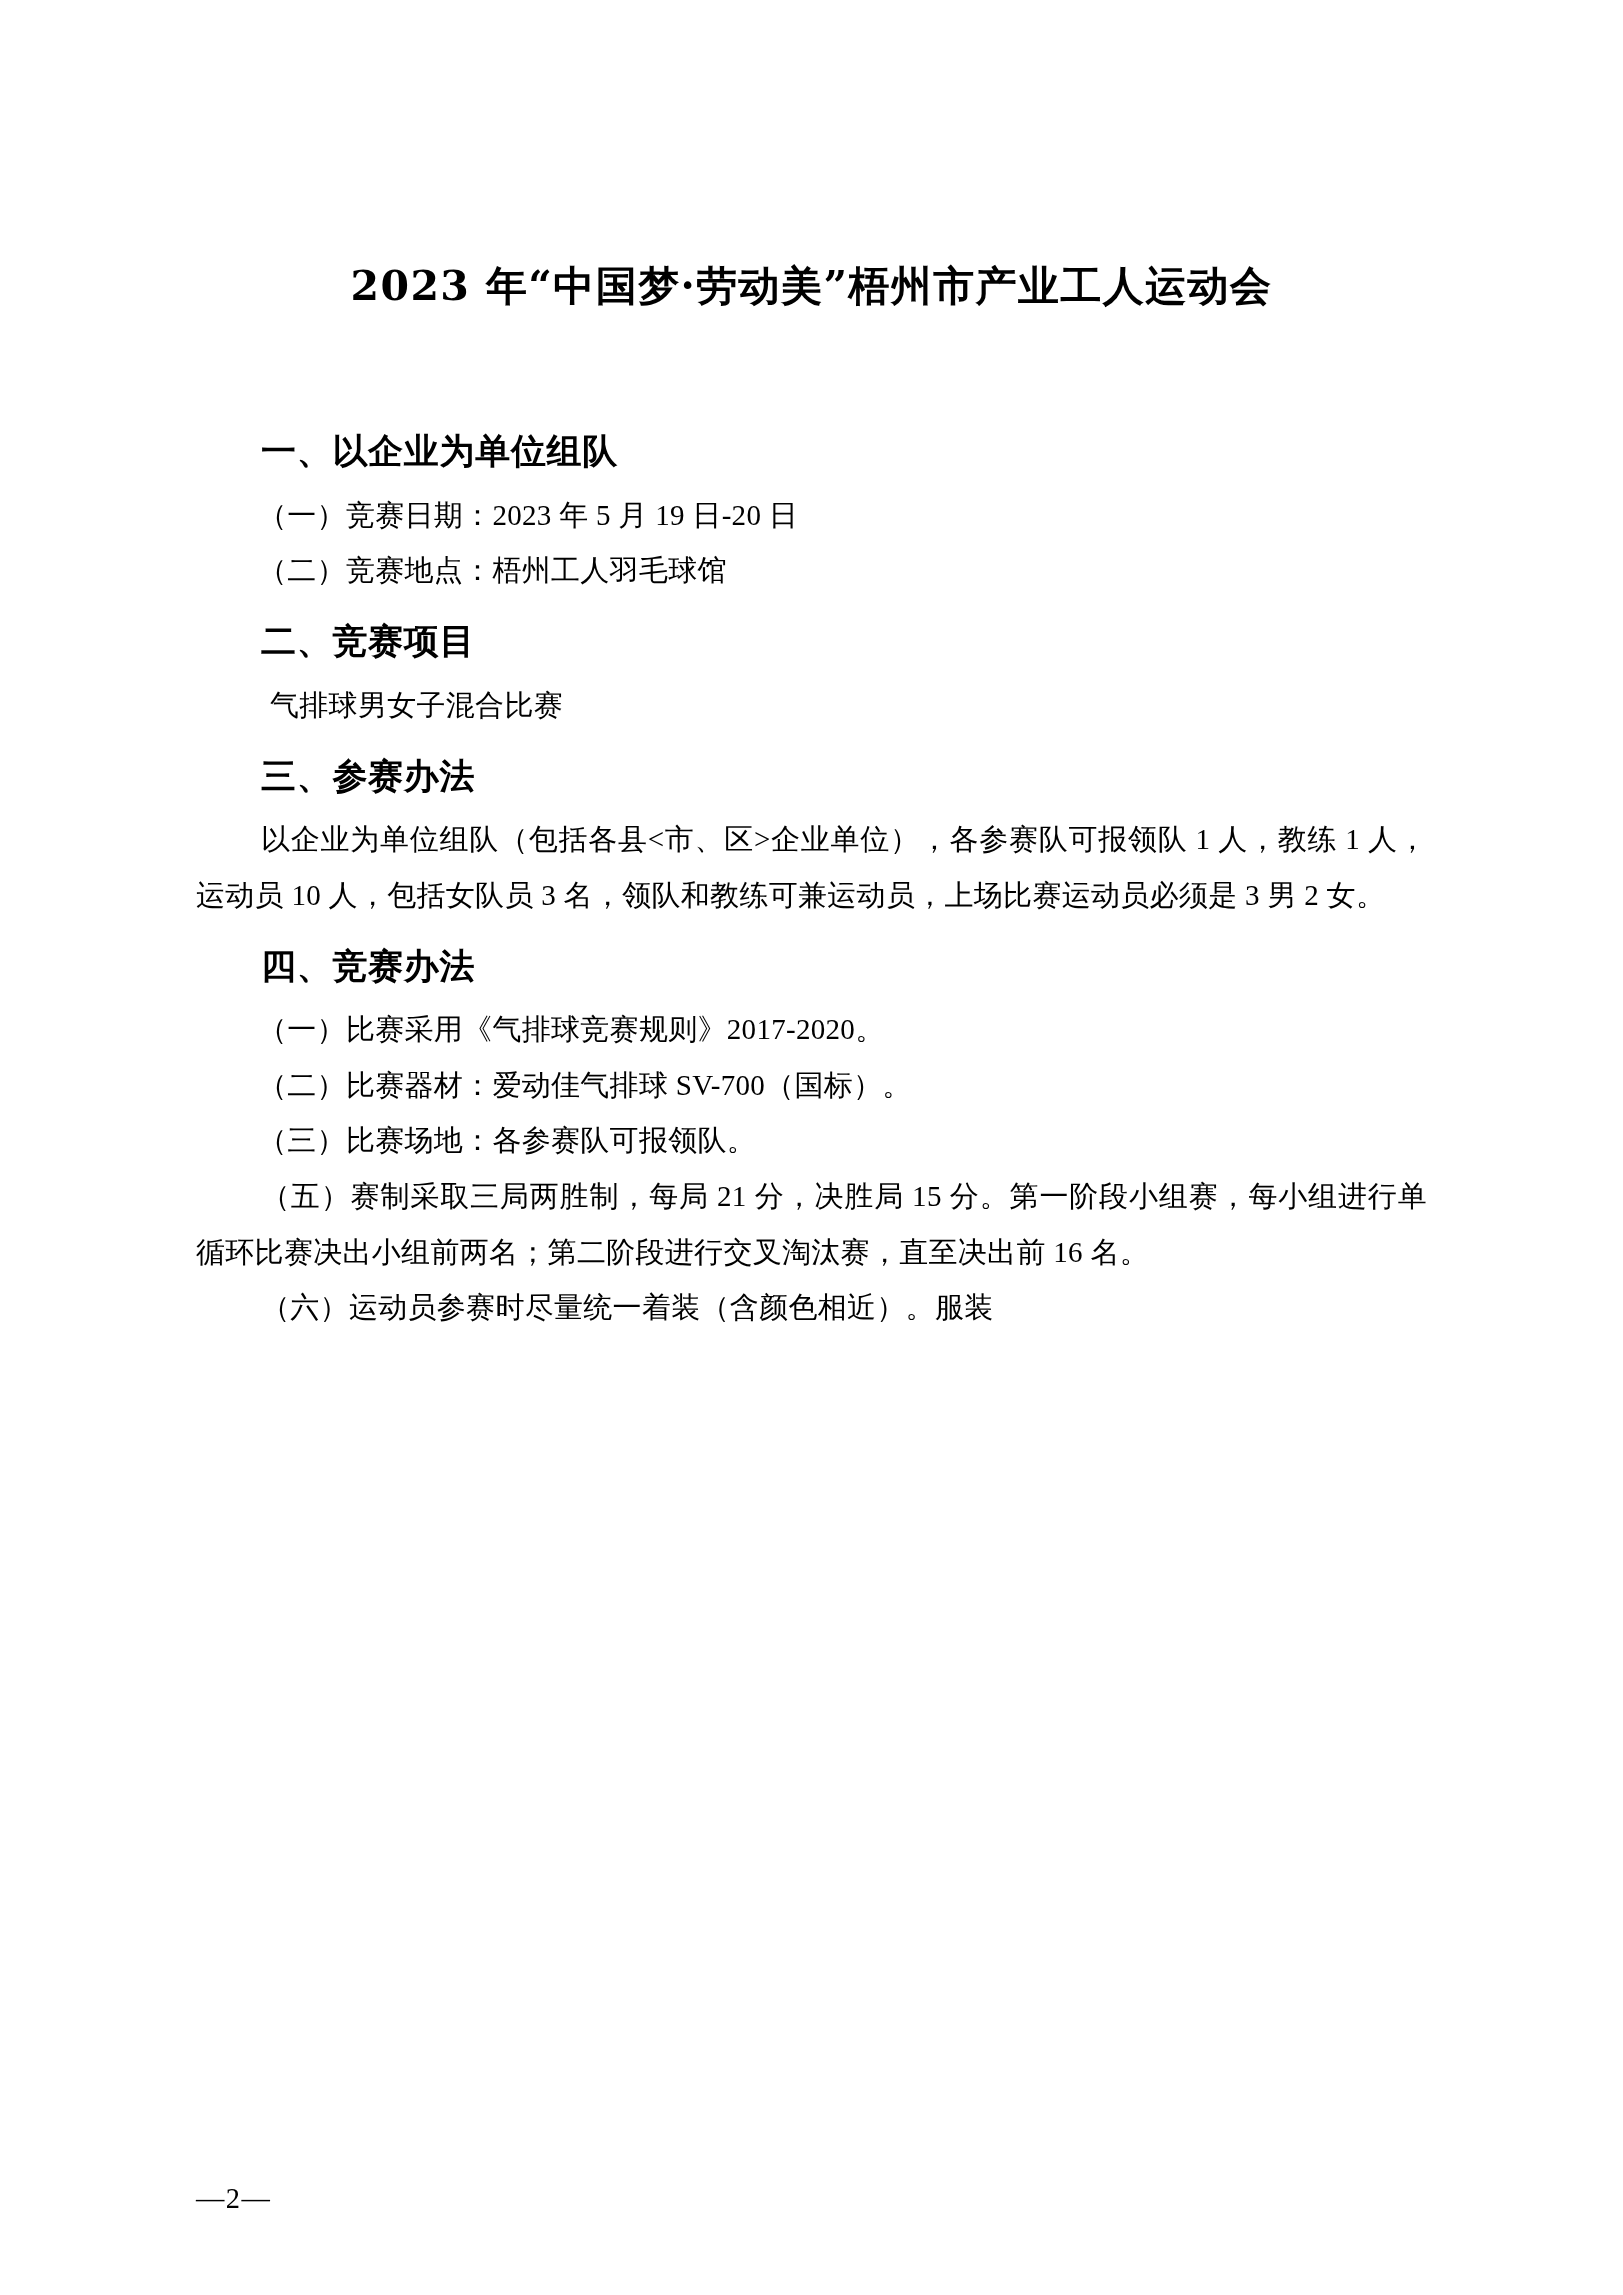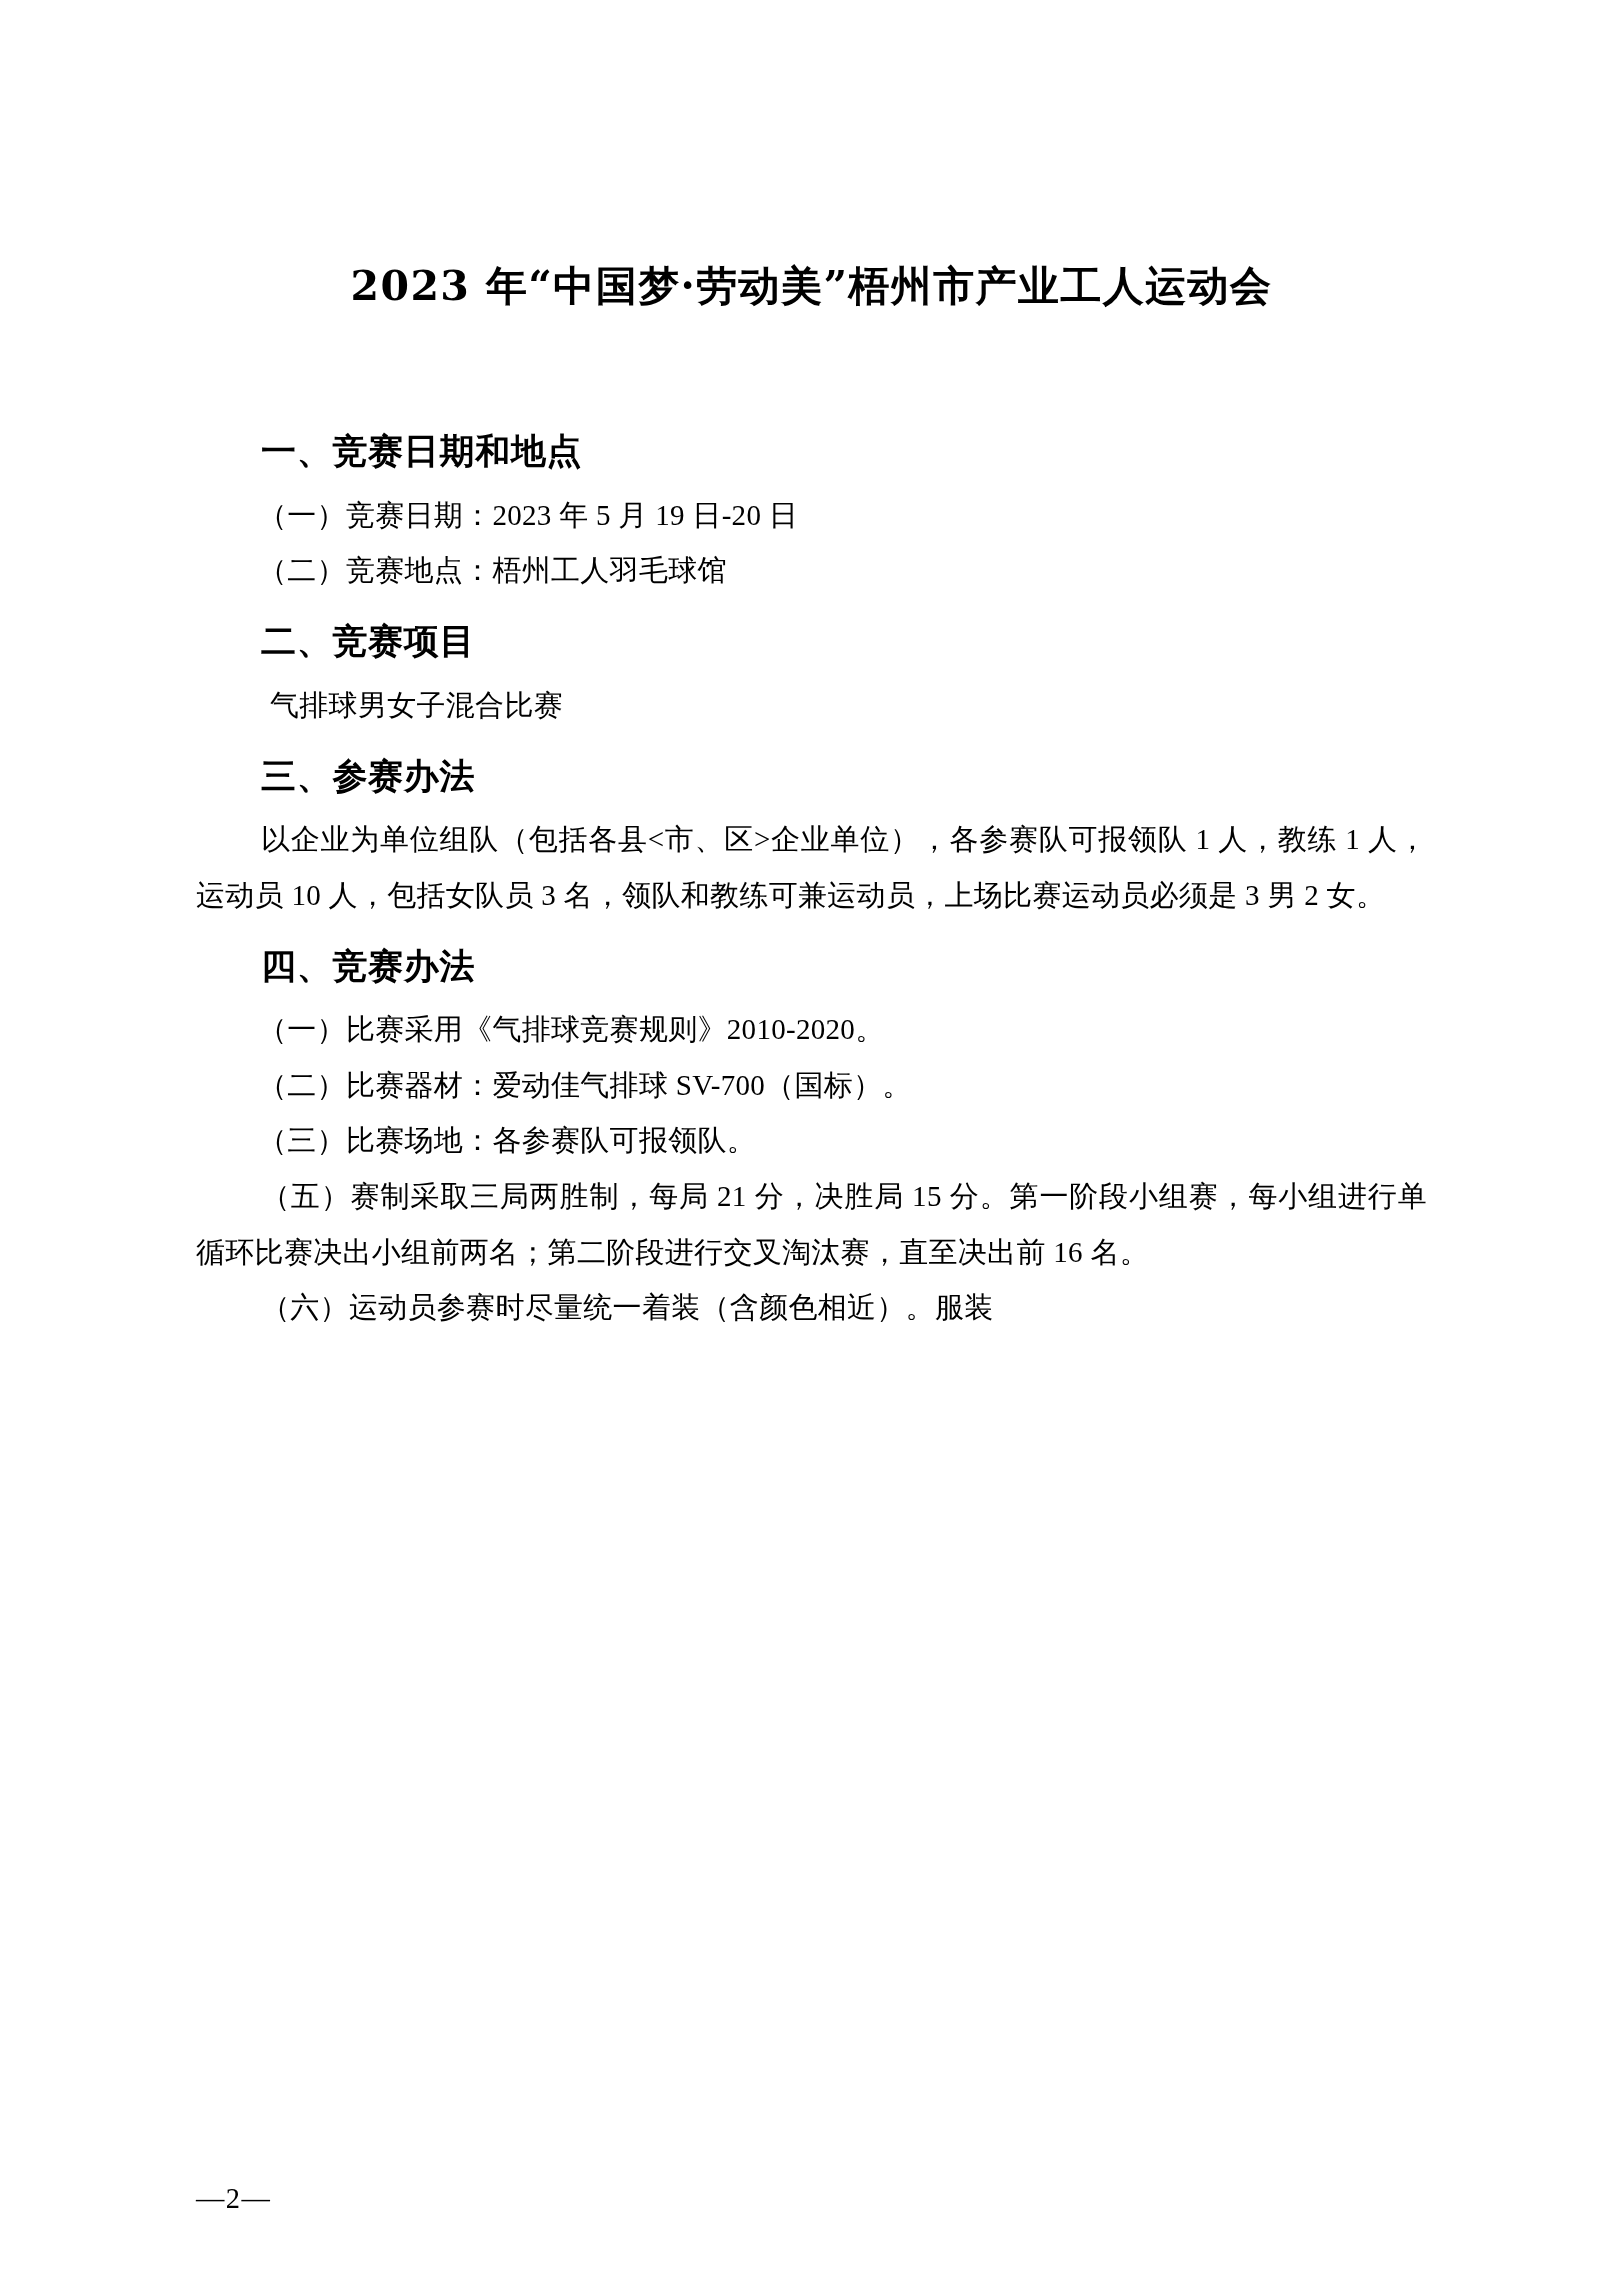--- a/index.html
+++ b/index.html
@@ -72,32 +72,32 @@
 </style>
 </head>
 <body>
 
 <div class="page">
 
   <div class="title-block">
     <div class="title-line">2023 年“中国梦·劳动美”梧州市产业工人运动会</div>
   </div>
 
-  <div class="section-heading">一、竞赛日期和地点</div>
+  <div class="section-heading">一、以企业为单位组队</div>
   <p class="para indent-1">（一）竞赛日期：2023 年 5 月 19 日-20 日</p>
   <p class="para indent-1">（二）竞赛地点：梧州工人羽毛球馆</p>
 
   <div class="section-heading">二、竞赛项目</div>
   <p class="para indent-2">气排球男女子混合比赛</p>
 
   <div class="section-heading">三、参赛办法</div>
   <p class="para flow">以企业为单位组队（包括各县&lt;市、区&gt;企业单位），各参赛队可报领队 1 人，教练 1 人，运动员 10 人，包括女队员 3 名，领队和教练可兼运动员，上场比赛运动员必须是 3 男 2 女。</p>
 
   <div class="section-heading">四、竞赛办法</div>
-  <p class="para indent-1">（一）比赛采用《气排球竞赛规则》2010-2020。</p>
+  <p class="para indent-1">（一）比赛采用《气排球竞赛规则》2017-2020。</p>
   <p class="para indent-1">（二）比赛器材：爱动佳气排球 SV-700（国标）。</p>
   <p class="para indent-1">（三）比赛场地：各参赛队可报领队。</p>
   <p class="para flow">（五）赛制采取三局两胜制，每局 21 分，决胜局 15 分。第一阶段小组赛，每小组进行单循环比赛决出小组前两名；第二阶段进行交叉淘汰赛，直至决出前 16 名。</p>
   <p class="para flow">（六）运动员参赛时尽量统一着装（含颜色相近）。服装</p>
 
   <div class="footer">—2—</div>
 </div>
 
 
 </body></html>

